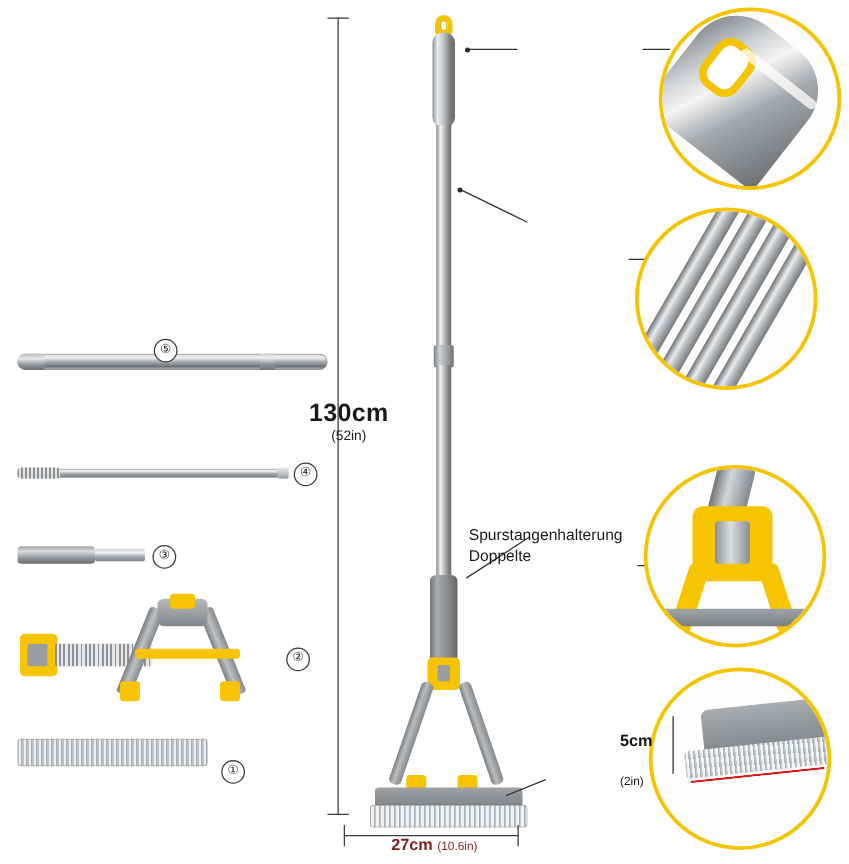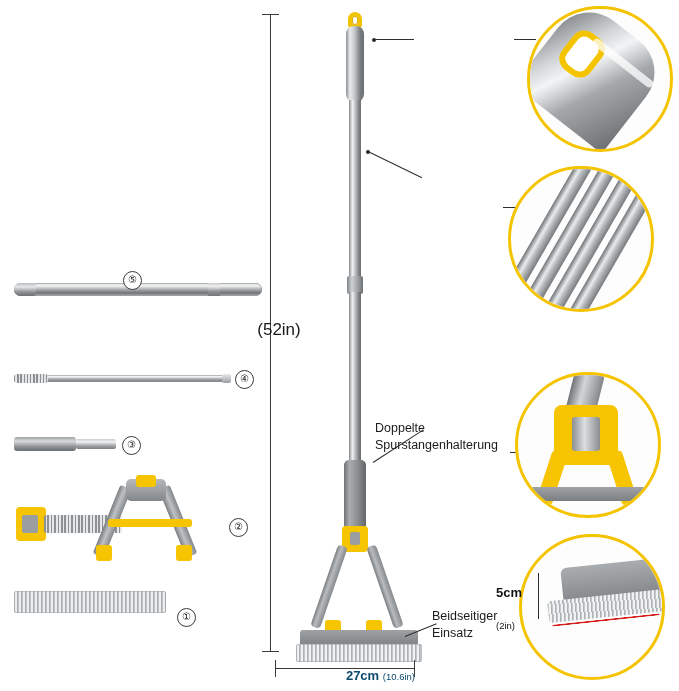--- a/index.html
+++ b/index.html
@@ -116,28 +116,28 @@
     left: 270px; top: 14px; width: 1px; height: 638px;
     background: #3b3b3b;
   }
   #vdim-top { left: 262px; top: 14px; width: 17px; height: 1px; background:#3b3b3b; }
   #vdim-bot { left: 262px; top: 651px; width: 17px; height: 1px; background:#3b3b3b; }
   #vdim-label {
     left: 236px; top: 320px; width: 86px;
     text-align: center; color: #1a1a1a;
   }
   #vdim-label .big { font-size: 20px; font-weight: bold; letter-spacing: 0.3px; }
-  #vdim-label .small { font-size: 17px; }
+  #vdim-label .small { font-size: 11px; }
 
   #hdim { left: 275px; top: 668px; width: 140px; height: 1px; background: #3b3b3b; }
   #hdim-l { left: 275px; top: 660px; width: 1px; height: 17px; background:#3b3b3b; }
   #hdim-r { left: 414px; top: 660px; width: 1px; height: 17px; background:#3b3b3b; }
   #hdim-label {
     left: 280px; top: 668px; width: 135px;
-    text-align: right; color: #0c4a6e; font-size: 13px; font-weight: bold;
+    text-align: center; color: #7f1d1d; font-size: 13px; font-weight: bold;
   }
   #hdim-label .sub { font-size: 9.5px; font-weight: normal; }
 
   
   #mop { left: 286px; top: 8px; width: 130px; height: 660px; }
 
   #handle-top-cap {
     left: 62px; top: 4px; width: 14px; height: 16px;
     background: #f2c300;
     border-radius: 7px 7px 3px 3px;
@@ -351,20 +351,21 @@
   </div>
   <div class="abs part-num" style="left:229px; top:518px;">②</div>
 
   <div class="abs" id="part1-cloth"></div>
   <div class="abs part-num" style="left:177px; top:608px;">①</div>
 
   <div class="abs" id="vdim"></div>
   <div class="abs" id="vdim-top"></div>
   <div class="abs" id="vdim-bot"></div>
   <div class="abs" id="vdim-label">
+    <div class="big">130cm</div>
     <div class="small">(52in)</div>
   </div>
 
   <div id="mop" class="abs">
     <div class="abs" id="handle-top-cap"></div>
     <div class="abs" id="handle-top-hole"></div>
     <div class="abs" id="handle-grip"></div>
     <div class="abs" id="tube-upper"></div>
     <div class="abs" id="tube-coupler"></div>
     <div class="abs" id="tube-lower"></div>
@@ -390,30 +391,26 @@
   <div class="abs dot" style="left:372px; top:38px;"></div>
   <div class="abs leader" style="left:374px; top:39px; width:40px;"></div>
   <div class="abs leader" style="left:514px; top:39px; width:22px;"></div>
 
   <div class="abs dot" style="left:366px; top:150px;"></div>
   <div class="abs leader" style="left:368px; top:151px; width:60px; transform:rotate(26deg);"></div>
   <div class="abs leader" style="left:503px; top:207px; width:28px;"></div>
 
   <div class="abs leader" style="left:373px; top:462px; width:60px; transform:rotate(-33deg);"></div>
   <div class="abs callout" style="left:375px; top:420px; width:150px;">
+    <div>Spurstangenhalterung</div>
     <div>Doppelte</div>
-    <div>Spurstangenhalterung</div>
   </div>
   <div class="abs leader" style="left:510px; top:452px; width:22px;"></div>
 
   <div class="abs leader" style="left:405px; top:636px; width:34px; transform:rotate(-22deg);"></div>
-  <div class="abs callout" style="left:432px; top:608px; width:110px;">
-    <div>Beidseitiger</div>
-    <div>Einsatz</div>
-  </div>
 
   <div class="abs detail-circle" id="d1">
     <div id="d1-tube"></div>
     <div id="d1-ring"></div>
     <div id="d1-shine"></div>
   </div>
 
   <div class="abs detail-circle" id="d2">
     <div id="d2-inner">
       <div class="d2-rod" style="left:20px;"></div>

